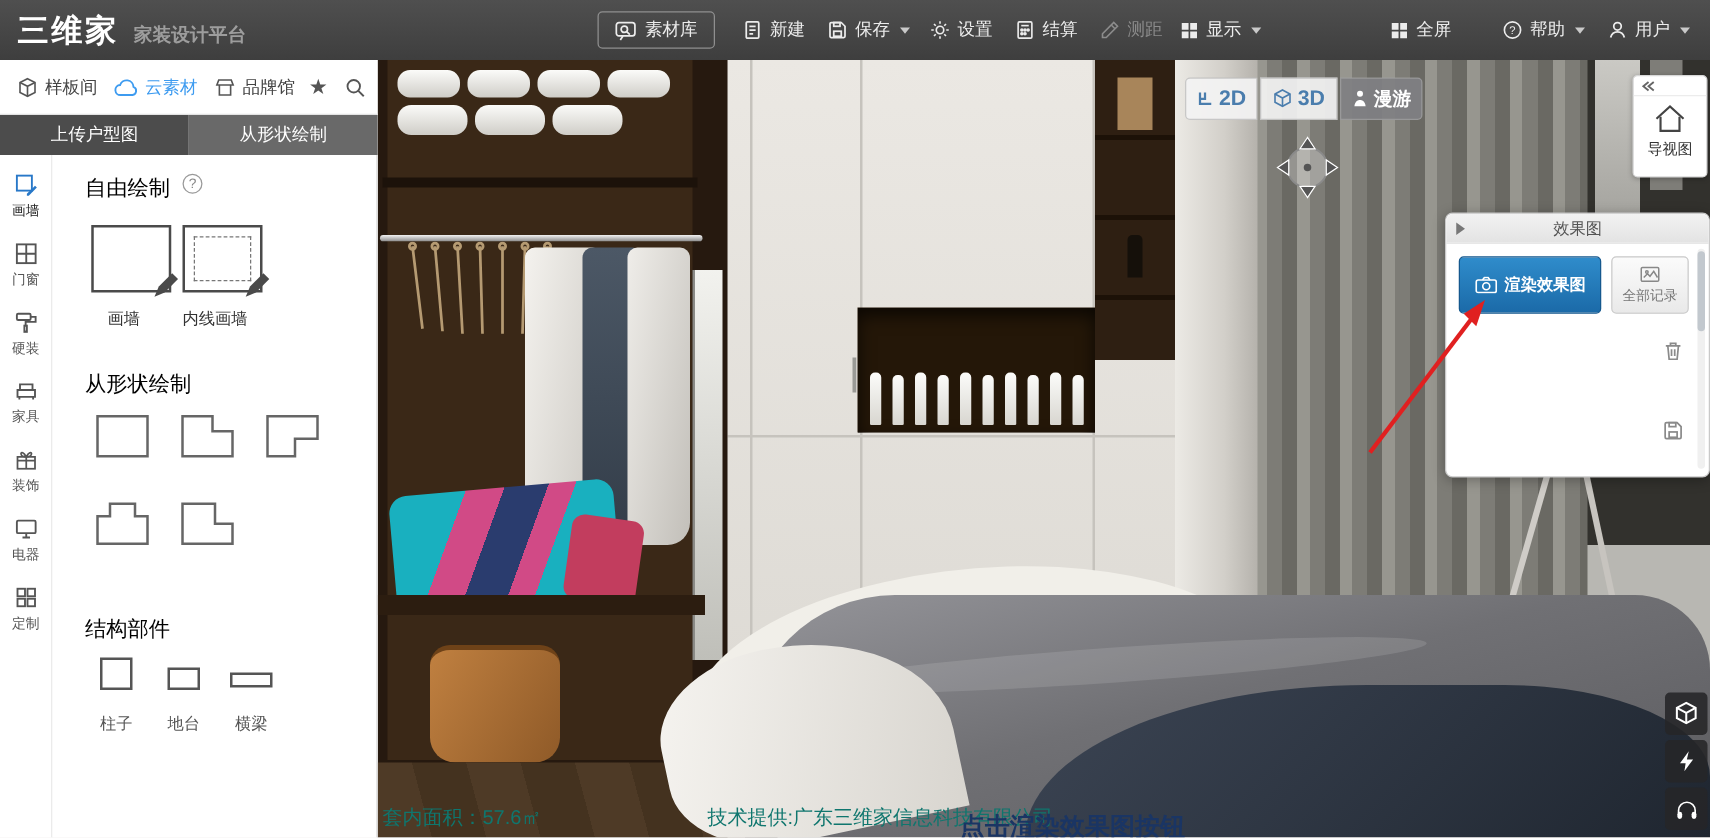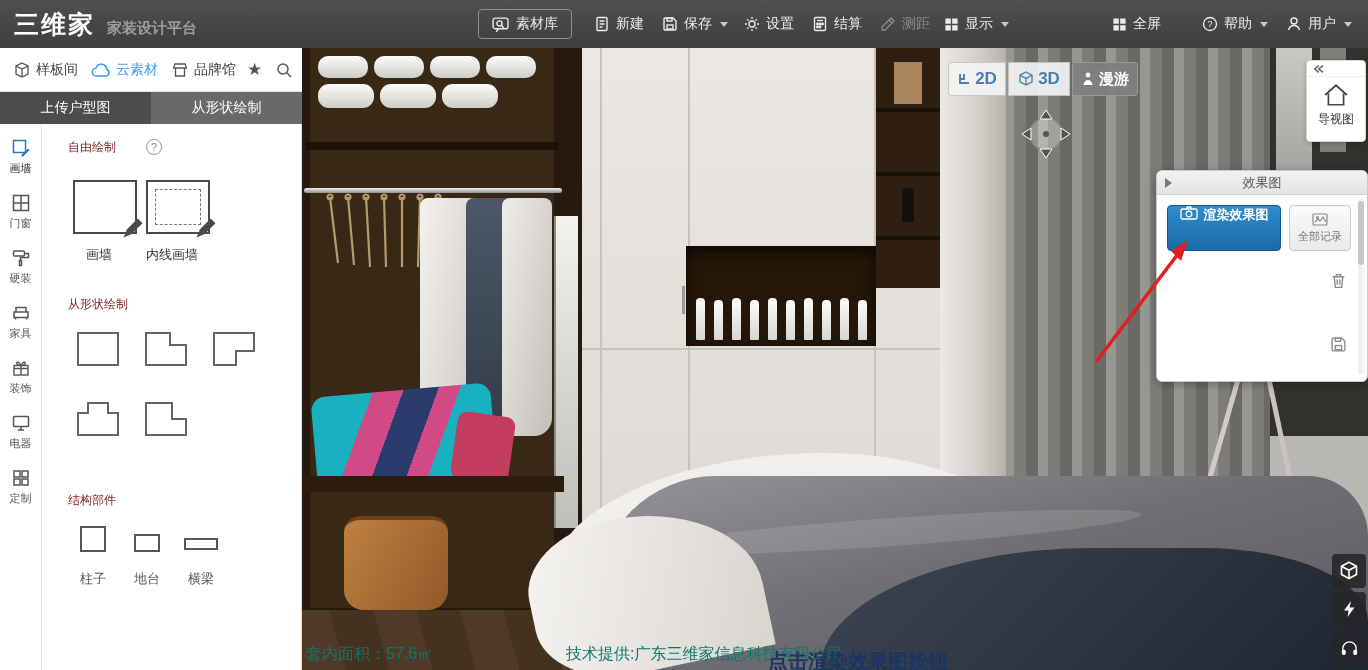--- a/index.html
+++ b/index.html
@@ -32,21 +32,21 @@
 
 
 #tool-rail{position:absolute;left:0;top:124px;width:42px;height:546px;background:#fff;border-right:1px solid #e5e5e5;z-index:30;display:flex;flex-direction:column;align-items:center;padding-top:14px;gap:17px}
 .rail-item{display:flex;flex-direction:column;align-items:center;gap:3px;color:#555;font-size:11px;cursor:pointer}
 .rail-item svg{color:#555}
 .rail-item.active{color:#222}
 .rail-item.active svg{color:#2878c8}
 
 
 #draw-panel{position:absolute;left:42px;top:124px;width:260px;height:546px;background:#fff;z-index:30;border-right:1px solid #ddd}
-.sec-title{position:absolute;font-size:12px;color:#7f1d1d}
+.sec-title{position:absolute;font-size:17px;color:#000000}
 .help-circle{position:absolute;width:16px;height:16px;border:1px solid #999;border-radius:50%;color:#888;font-size:11px;display:flex;align-items:center;justify-content:center;cursor:pointer}
 .draw-box{position:absolute;width:64px;height:54px;border:2px solid #4a4a4a;cursor:pointer}
 .draw-box .pencil{position:absolute;right:-9px;bottom:-7px}
 .inner-dash{position:absolute;inset:7px;border:1px dashed #777}
 .draw-label{position:absolute;font-size:13px;color:#333;text-align:center;white-space:nowrap}
 .shape-box{position:absolute;cursor:pointer;color:#666}
 .struct-box{position:absolute;border:2px solid #555;cursor:pointer;background:#fff}
 .struct-label{position:absolute;font-size:13px;color:#555;white-space:nowrap}
 
 
@@ -63,21 +63,21 @@
 
 #nav-box{position:absolute;left:1306px;top:60px;width:60px;height:82px;background:#fff;border:1px solid #d8d8d8;border-radius:4px;box-shadow:0 1px 4px rgba(0,0,0,.25);z-index:50}
 #nav-box .mini{height:16px;border-bottom:1px solid #ececec;display:flex;align-items:center;padding-left:4px;cursor:pointer}
 #nav-box .house{display:flex;justify-content:center;margin-top:6px}
 #nav-box .nav-label{font-size:12px;color:#333;text-align:center;margin-top:4px}
 
 
 #render-panel{position:absolute;left:1156px;top:170px;width:212px;height:212px;background:#fff;border:1px solid #c9c9c9;border-radius:6px;box-shadow:0 2px 10px rgba(0,0,0,.3);z-index:50}
 #render-panel .hdr{height:24px;background:linear-gradient(#f2f2f2,#e3e3e3);border-bottom:1px solid #d5d5d5;border-radius:6px 6px 0 0;display:flex;align-items:center;justify-content:center;font-size:13px;color:#555;position:relative}
 #render-panel .hdr .tri{position:absolute;left:8px;width:0;height:0;border-top:5px solid transparent;border-bottom:5px solid transparent;border-left:7px solid #777;cursor:pointer}
-.render-btn{position:absolute;left:10px;top:34px;width:114px;height:46px;background:linear-gradient(#2f8ccb,#1b6aa8);border:1px solid #15588e;border-radius:4px;display:flex;align-items:flex-start;justify-content:center;gap:6px;color:#fff;font-size:13px;font-weight:bold;cursor:pointer}
+.render-btn{position:absolute;left:10px;top:34px;width:114px;height:46px;background:linear-gradient(#2f8ccb,#1b6aa8);border:1px solid #15588e;border-radius:4px;display:flex;align-items:center;justify-content:center;gap:6px;color:#fff;font-size:13px;font-weight:bold;cursor:pointer}
 .records-btn{position:absolute;left:132px;top:34px;width:62px;height:46px;background:linear-gradient(#fbfbfb,#e9e9e9);border:1px solid #c8c8c8;border-radius:4px;display:flex;flex-direction:column;align-items:center;justify-content:center;gap:3px;color:#777;font-size:11px;cursor:pointer}
 .thumb{position:absolute;left:10px;top:90px;width:152px;height:98px;border:1px solid #d8d8d8;background:
  radial-gradient(ellipse at 50% 45%,rgba(255,220,170,.35),rgba(0,0,0,0) 60%),
  linear-gradient(180deg,#6b4a33 0%,#8a6a4c 35%,#5a4330 65%,#2e2218 100%);cursor:pointer}
 .thumb-tag{position:absolute;left:0;top:0;background:#2f7fe0;color:#fff;font-size:10px;padding:1px 4px;border-radius:0 0 3px 0}
 .side-ic{position:absolute;left:170px;width:22px;height:22px;display:flex;align-items:center;justify-content:center;color:#8a8a8a;cursor:pointer}
 .panel-scroll{position:absolute;right:3px;top:28px;bottom:6px;width:6px;background:#f0f0f0;border-radius:3px}
 .panel-scroll .thumb-bar{position:absolute;top:2px;left:0;width:6px;height:64px;background:#c2c8ce;border-radius:3px;cursor:pointer}
 
 

